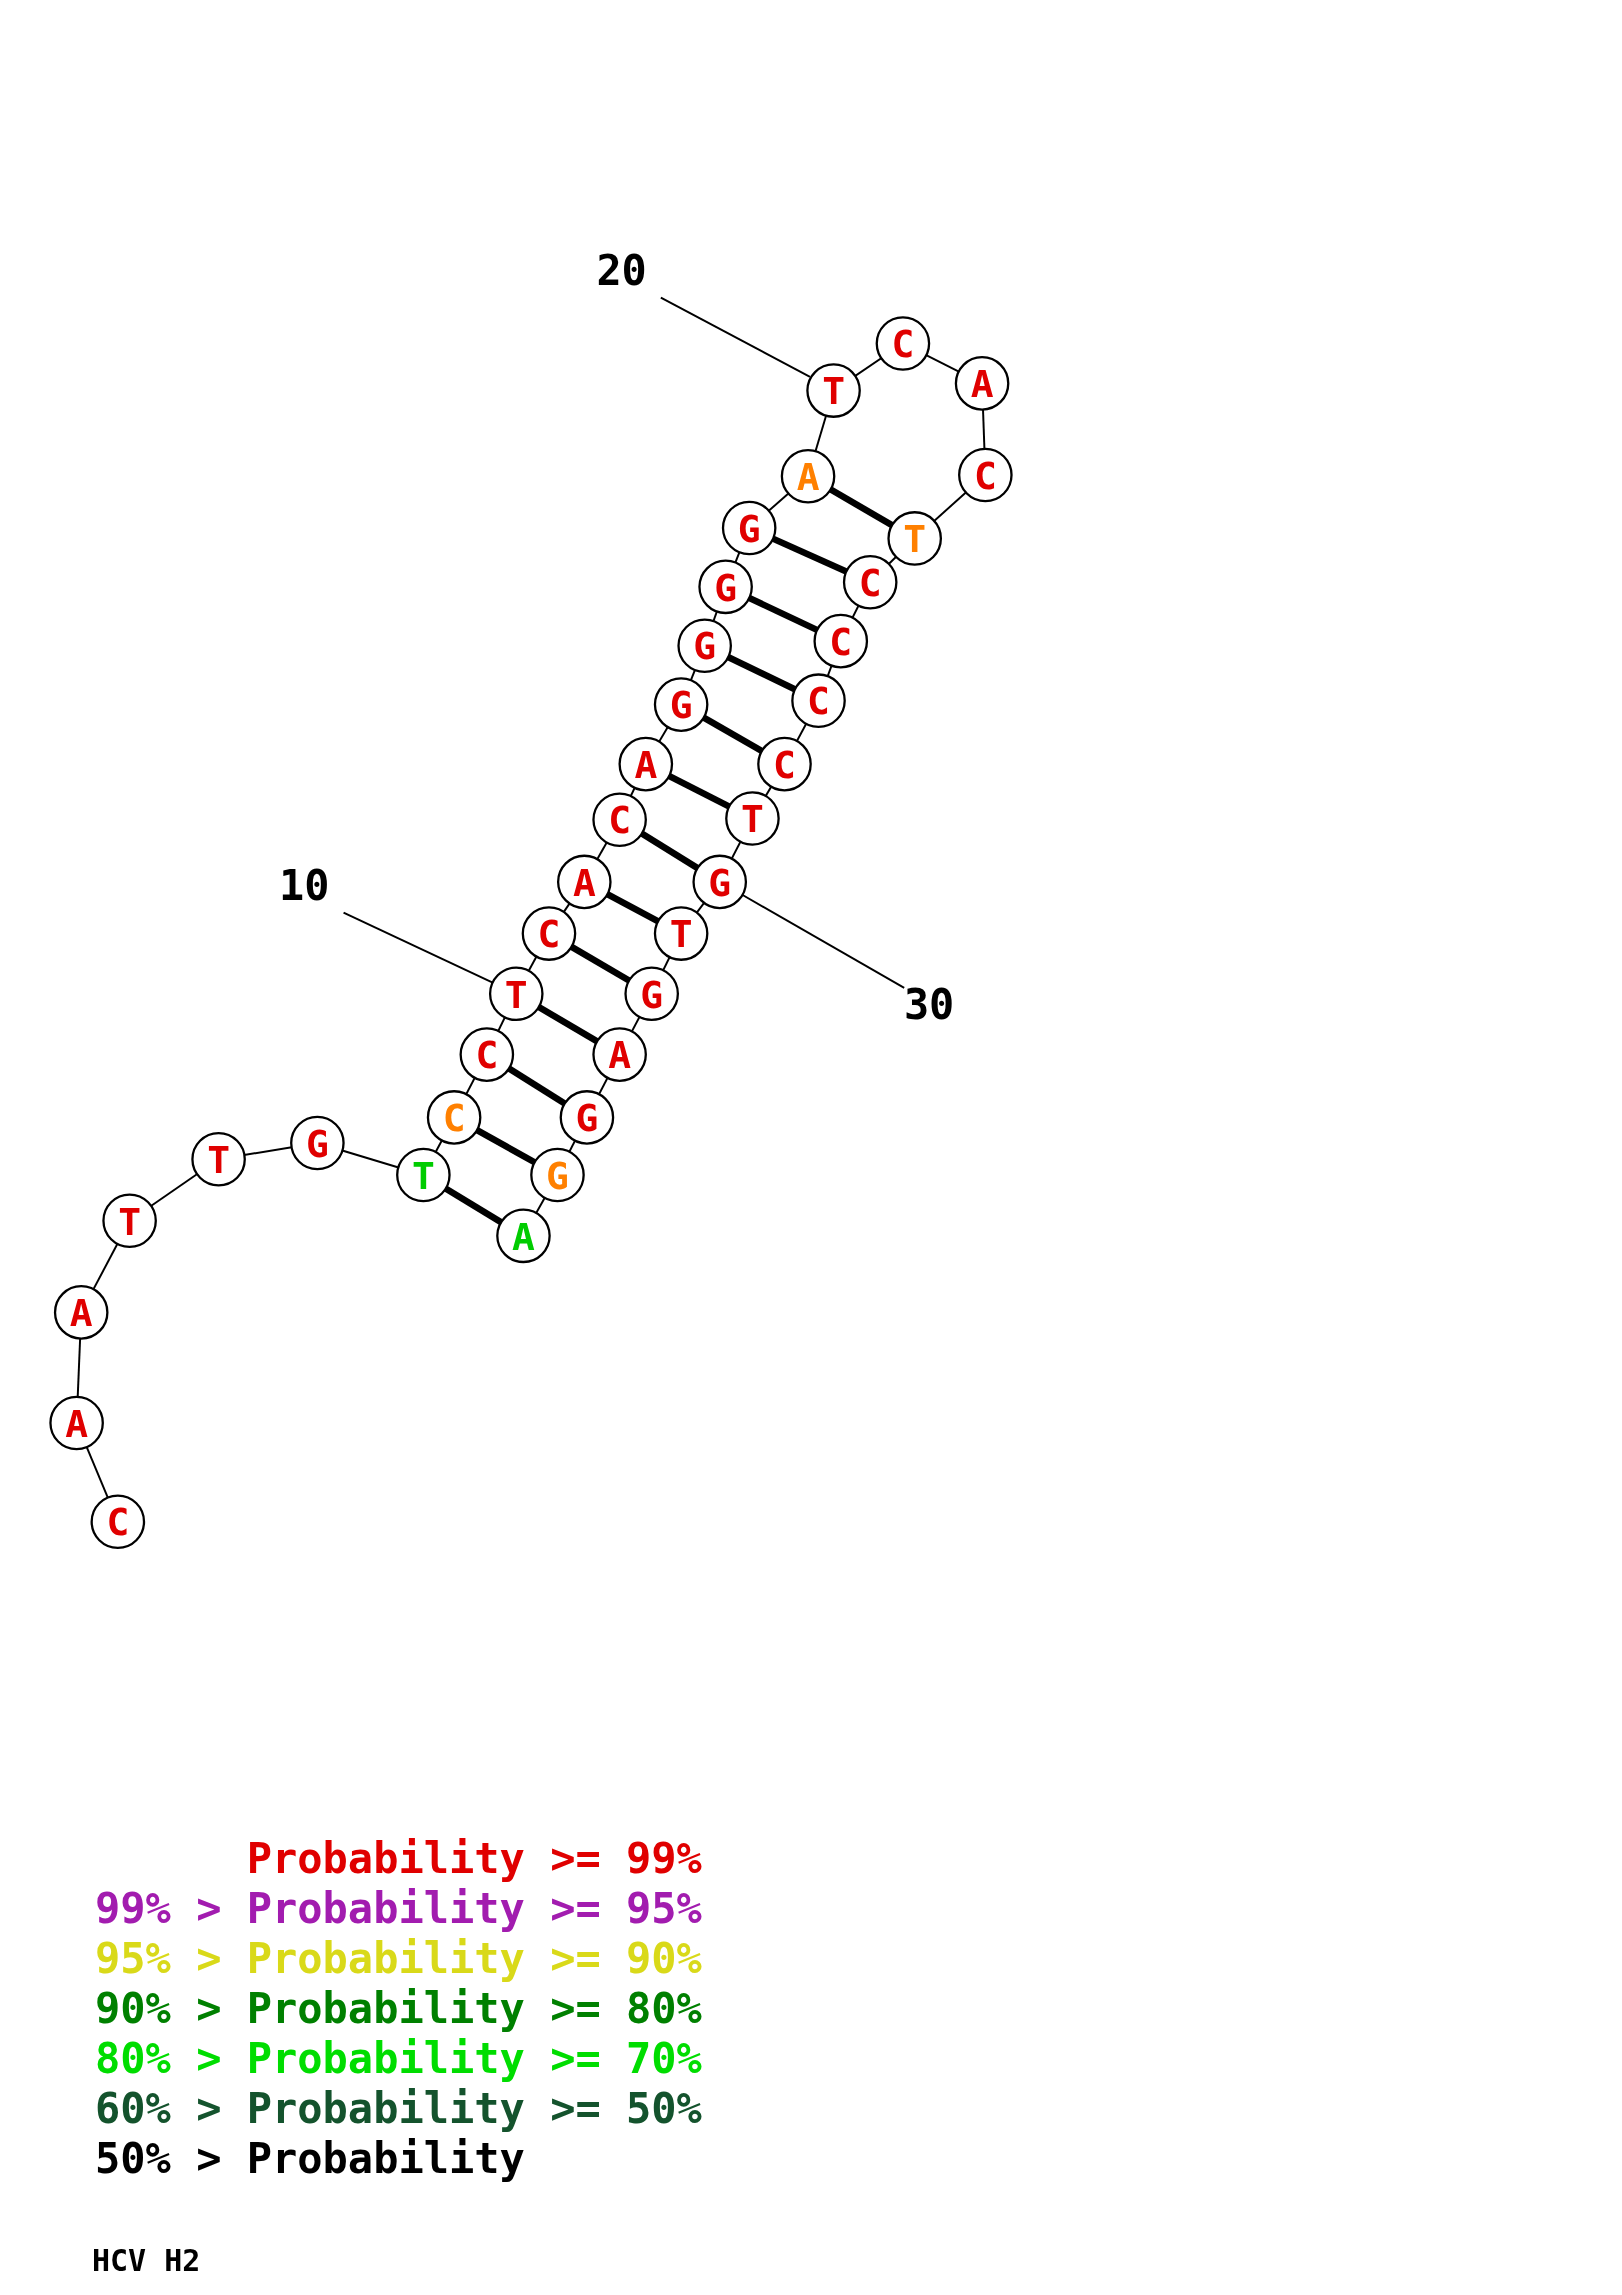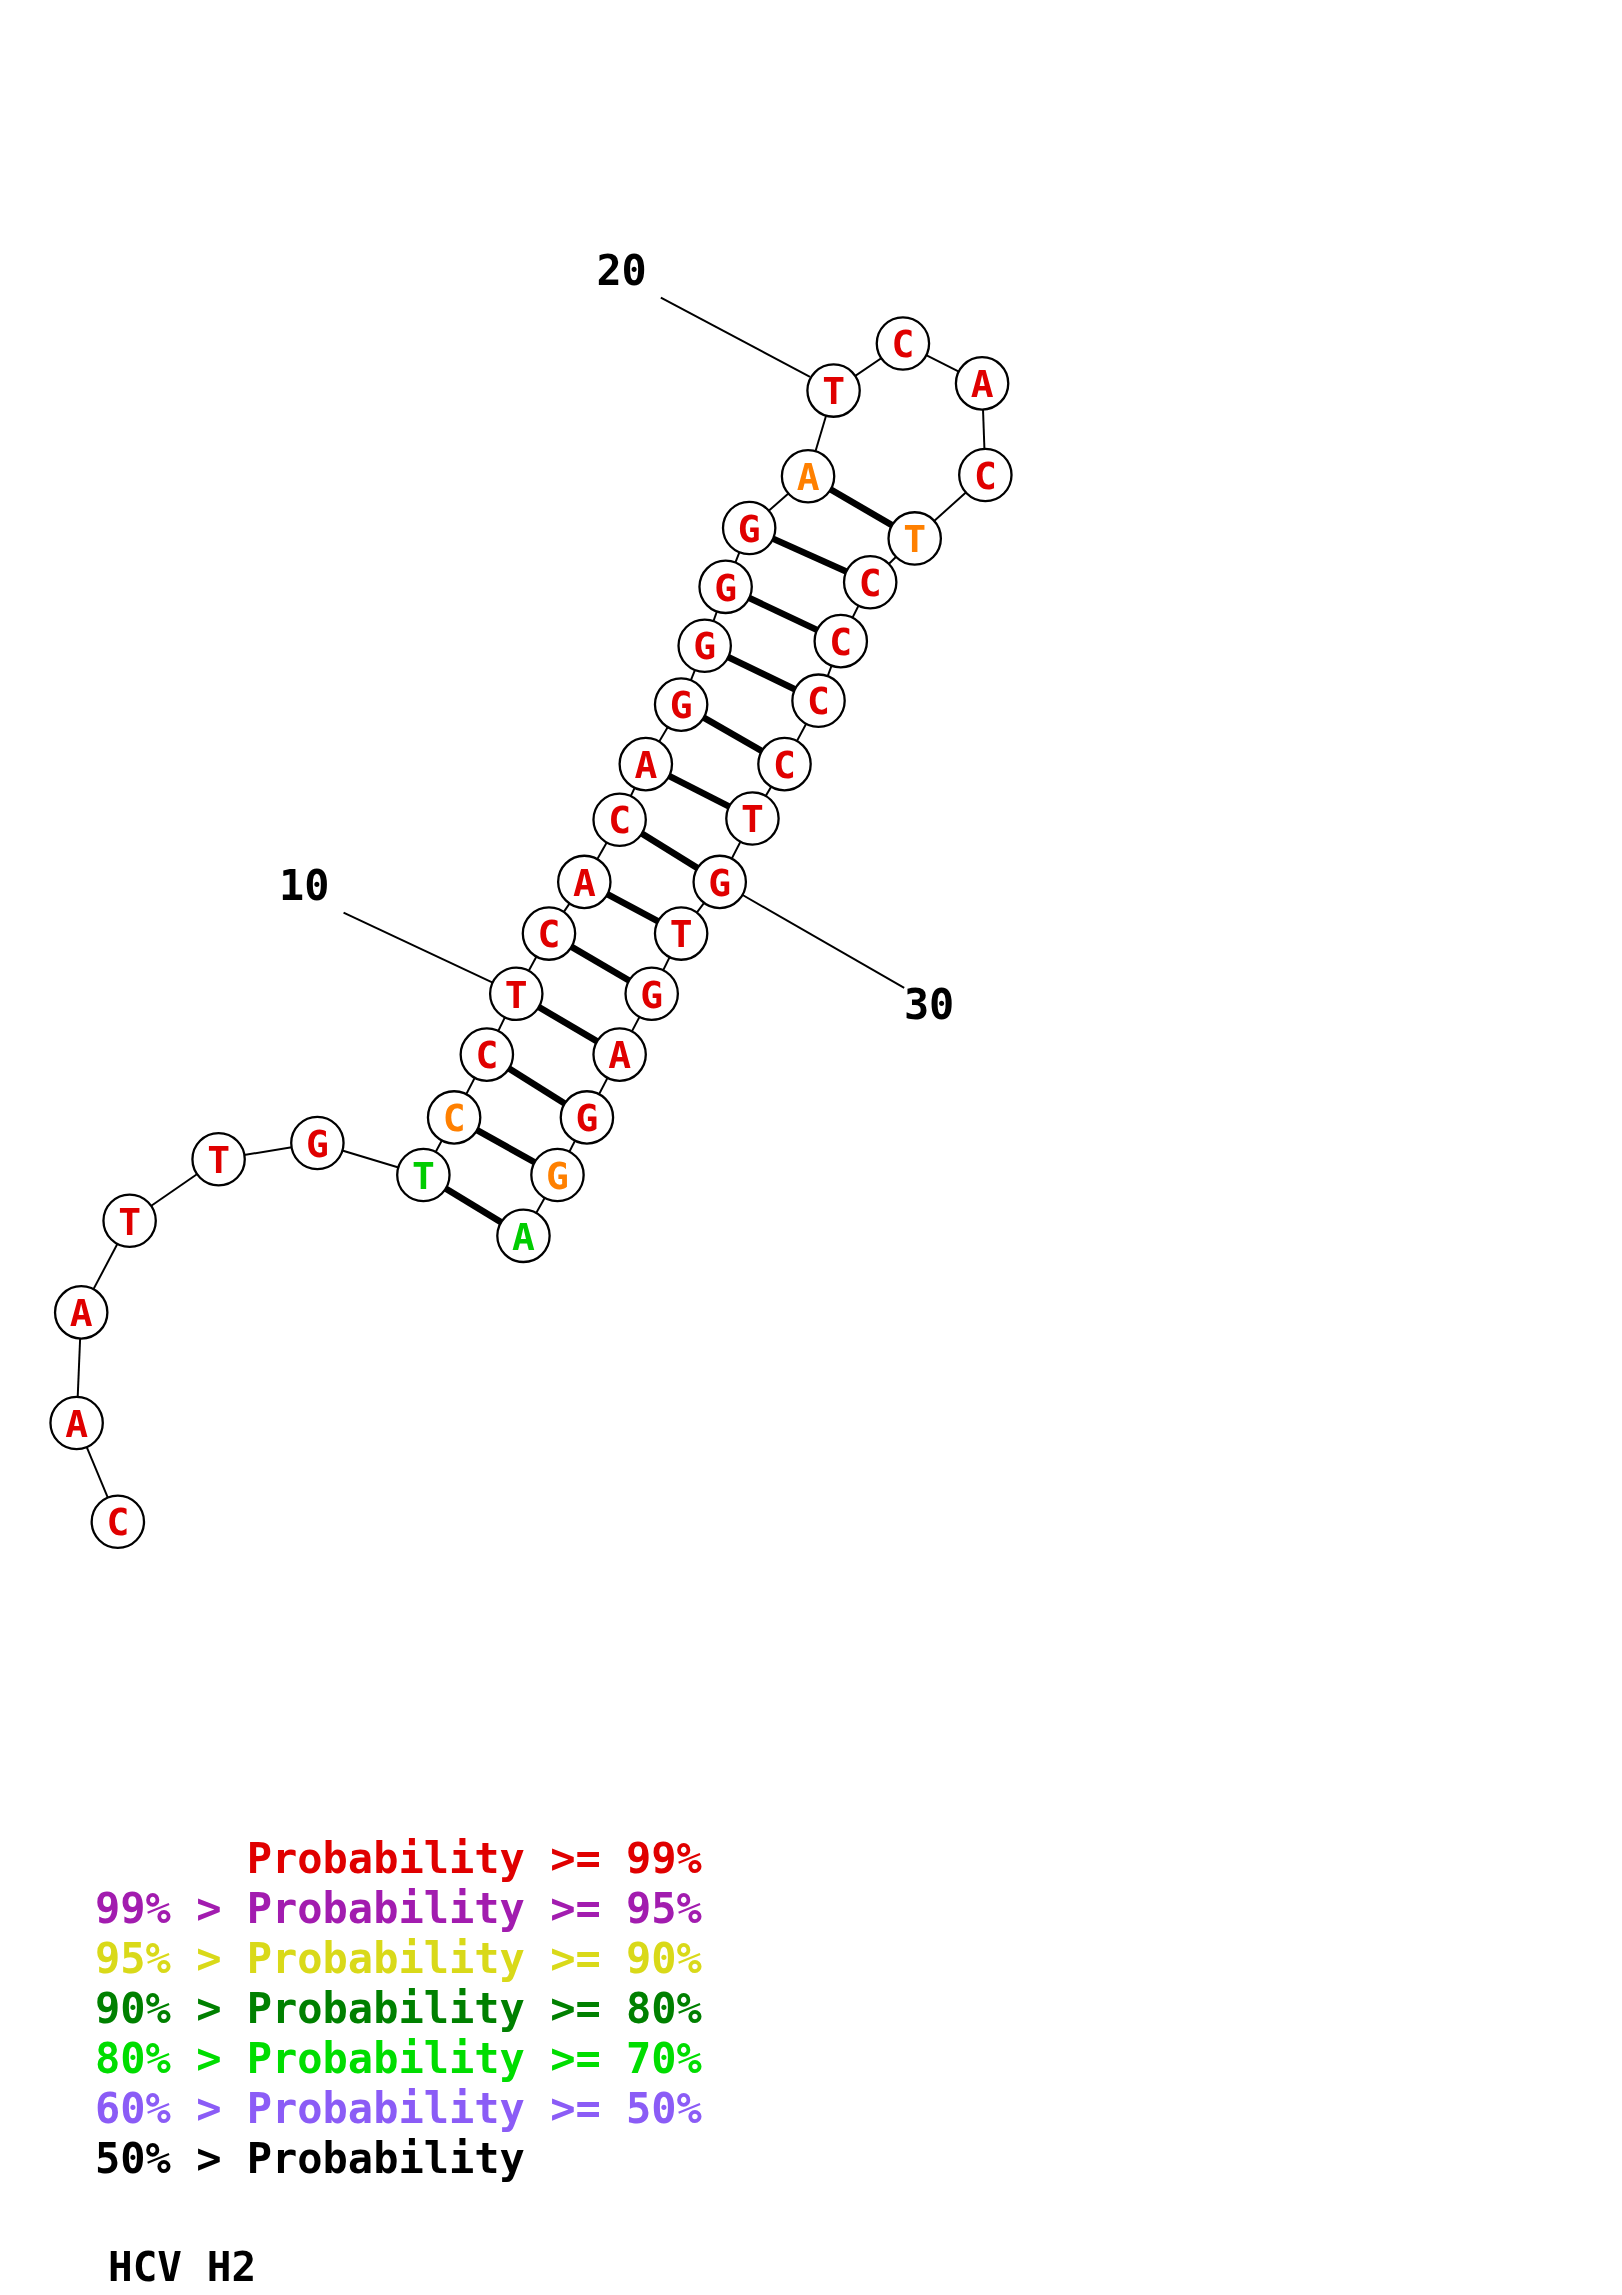--- a/index.html
+++ b/index.html
@@ -28,25 +28,25 @@
   .legend { position: absolute; left: 95px; top: 1834px; }
   .legend-row {
     font-family: "DejaVu Sans Mono", monospace;
     font-weight: 700;
     font-size: 42px;
     line-height: 50px;
     white-space: pre;
   }
   .plot-title {
     position: absolute;
-    left: 108px;
+    left: 92px;
     top: 2243px;
     font-family: "DejaVu Sans Mono", monospace;
     font-weight: 700;
-    font-size: 41px;
+    font-size: 30px;
     color: #000000;
     white-space: pre;
   }
 </style>
 </head>
 <body>
 
 <div class="page">
 
   <svg class="structure-svg" width="1622" height="1701" viewBox="0 0 2479 2600" xmlns="http://www.w3.org/2000/svg">
@@ -177,20 +177,20 @@
       <text x="465" y="1375" class="numlabel">10</text>
       <text x="1420" y="1558" class="numlabel">30</text>
     </svg>
 
   <div class="legend">
     <div class="legend-row" style="color: rgb(224, 0, 0);">      Probability &gt;= 99%</div>
     <div class="legend-row" style="color: #a21caf;">99% &gt; Probability &gt;= 95%</div>
     <div class="legend-row" style="color: rgb(217, 217, 25);">95% &gt; Probability &gt;= 90%</div>
     <div class="legend-row" style="color: rgb(0, 128, 0);">90% &gt; Probability &gt;= 80%</div>
     <div class="legend-row" style="color: rgb(0, 221, 0);">80% &gt; Probability &gt;= 70%</div>
-    <div class="legend-row" style="color: #8b5cf6;">60% &gt; Probability &gt;= 50%</div>
+    <div class="legend-row" style="color: #14532d;">60% &gt; Probability &gt;= 50%</div>
     <div class="legend-row" style="color: #000000;">50% &gt; Probability</div>
   </div>
 
   <div class="plot-title">HCV H2</div>
 
 </div>
 
 
 </body></html>

